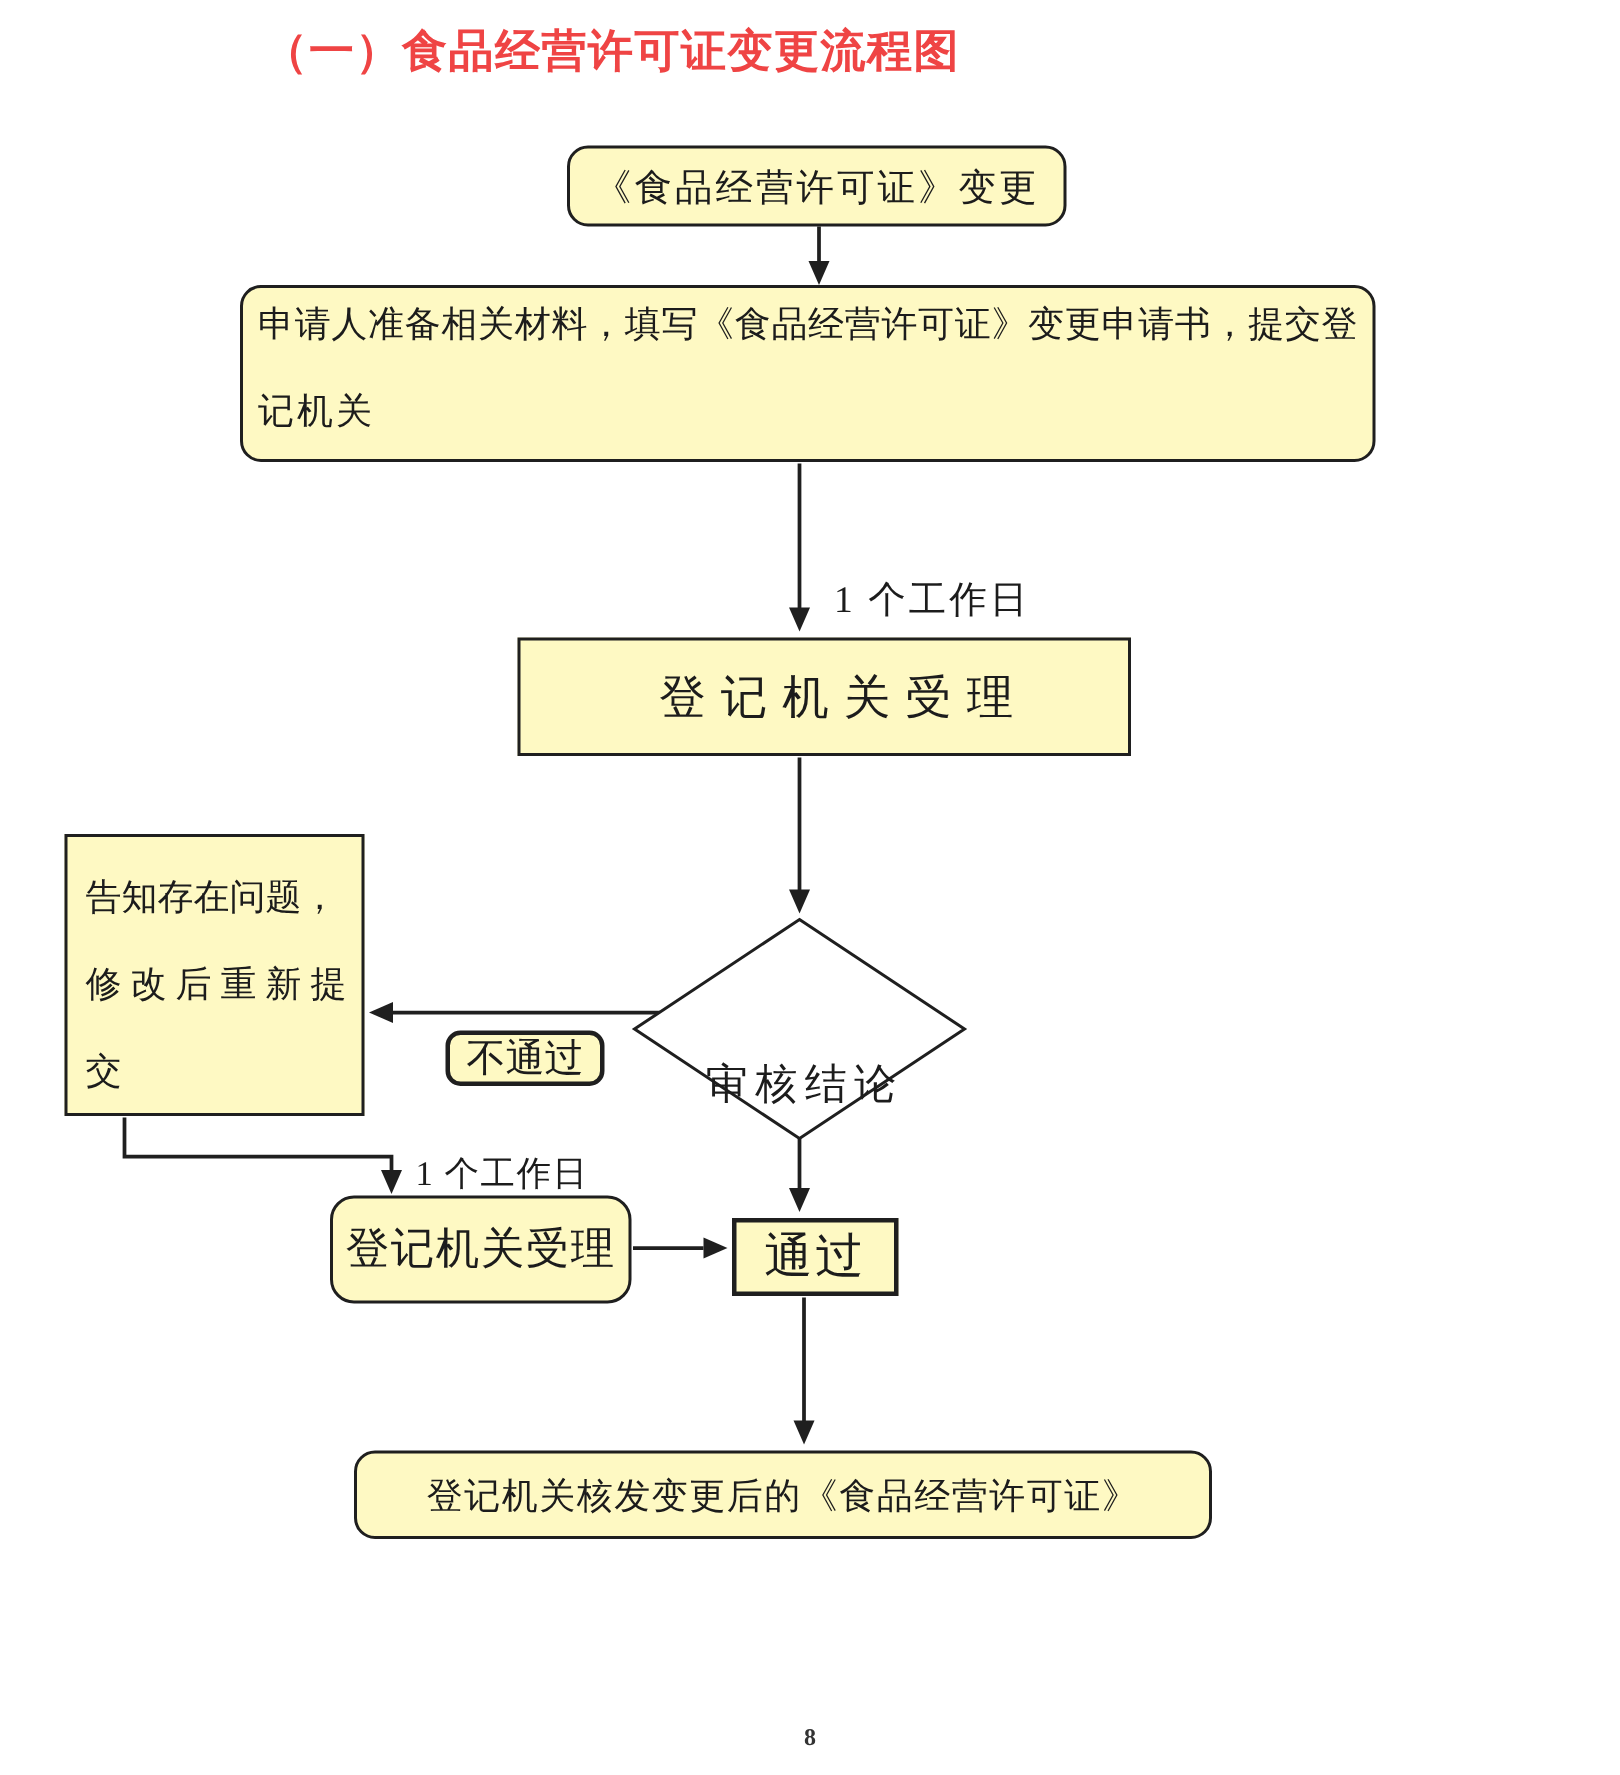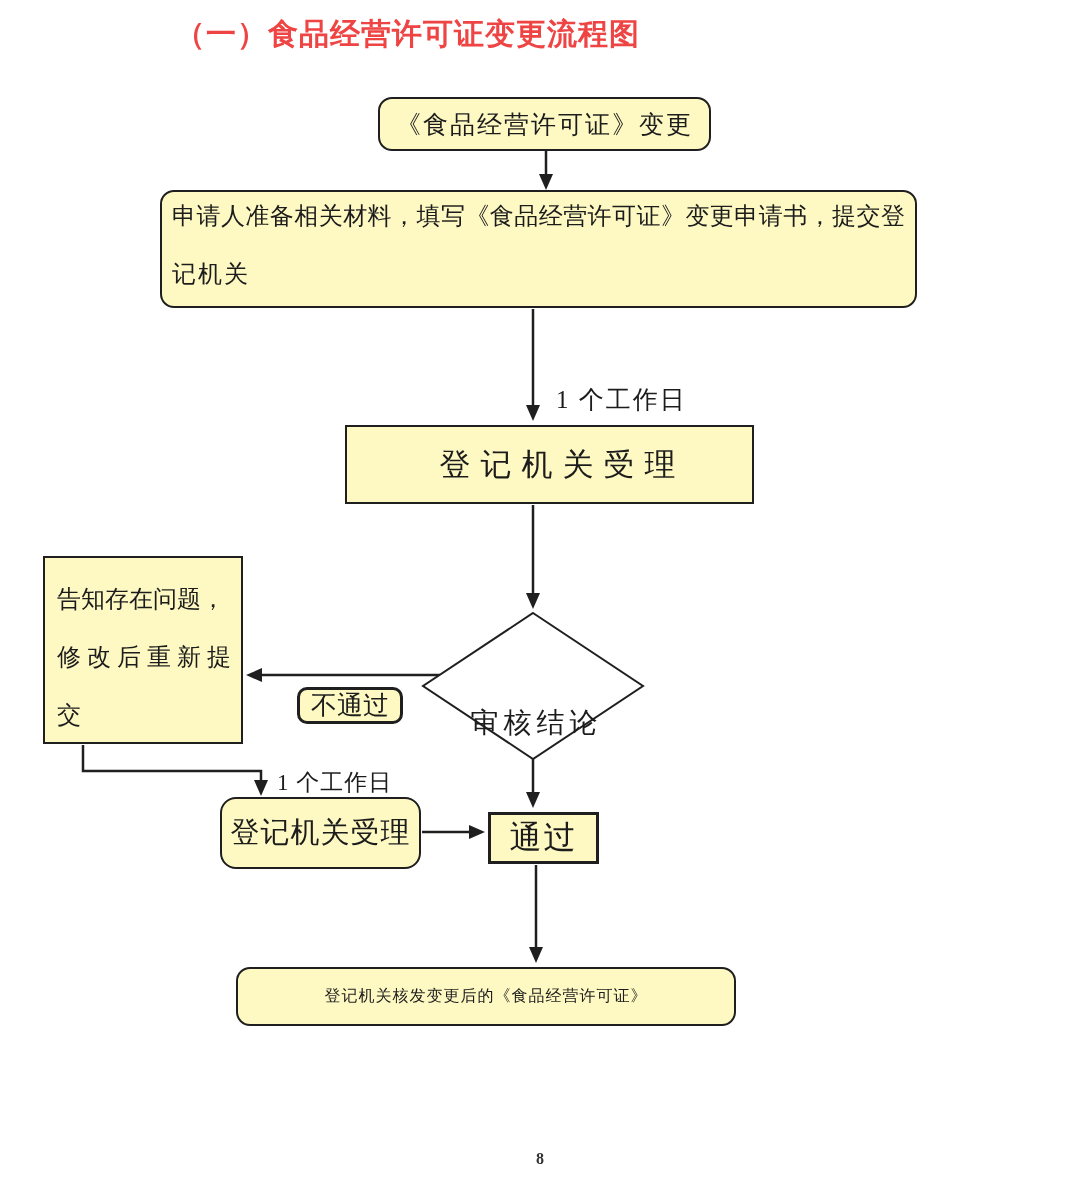--- a/index.html
+++ b/index.html
@@ -106,23 +106,23 @@
     left: 220px; top: 797px; width: 201px; height: 72px;
     font-size: 29px; letter-spacing: 1px;
   }
   .tag-pass {
     left: 488px; top: 812px; width: 111px; height: 52px;
     border-width: 3px;
     border-radius: 0;
     font-size: 32px; letter-spacing: 2px; justify-content: center;
   }
   .node-issue {
-    left: 236px; top: 967px; width: 500px; height: 59px;
+    left: 236px; top: 967px; width: 572px; height: 59px;
     border-radius: 14px;
-    font-size: 16px; letter-spacing: 1px;
+    font-size: 24px; letter-spacing: 1px;
   }
   .edge-label {
     position: absolute;
     z-index: 2;
     white-space: nowrap;
     color: #1c1c1c;
   }
   .duration-top { left: 556px; top: 383px; font-size: 25px; letter-spacing: 2px; }
   .duration-mid { left: 277px; top: 767px; font-size: 23px; letter-spacing: 1px; }
   .page-number {

